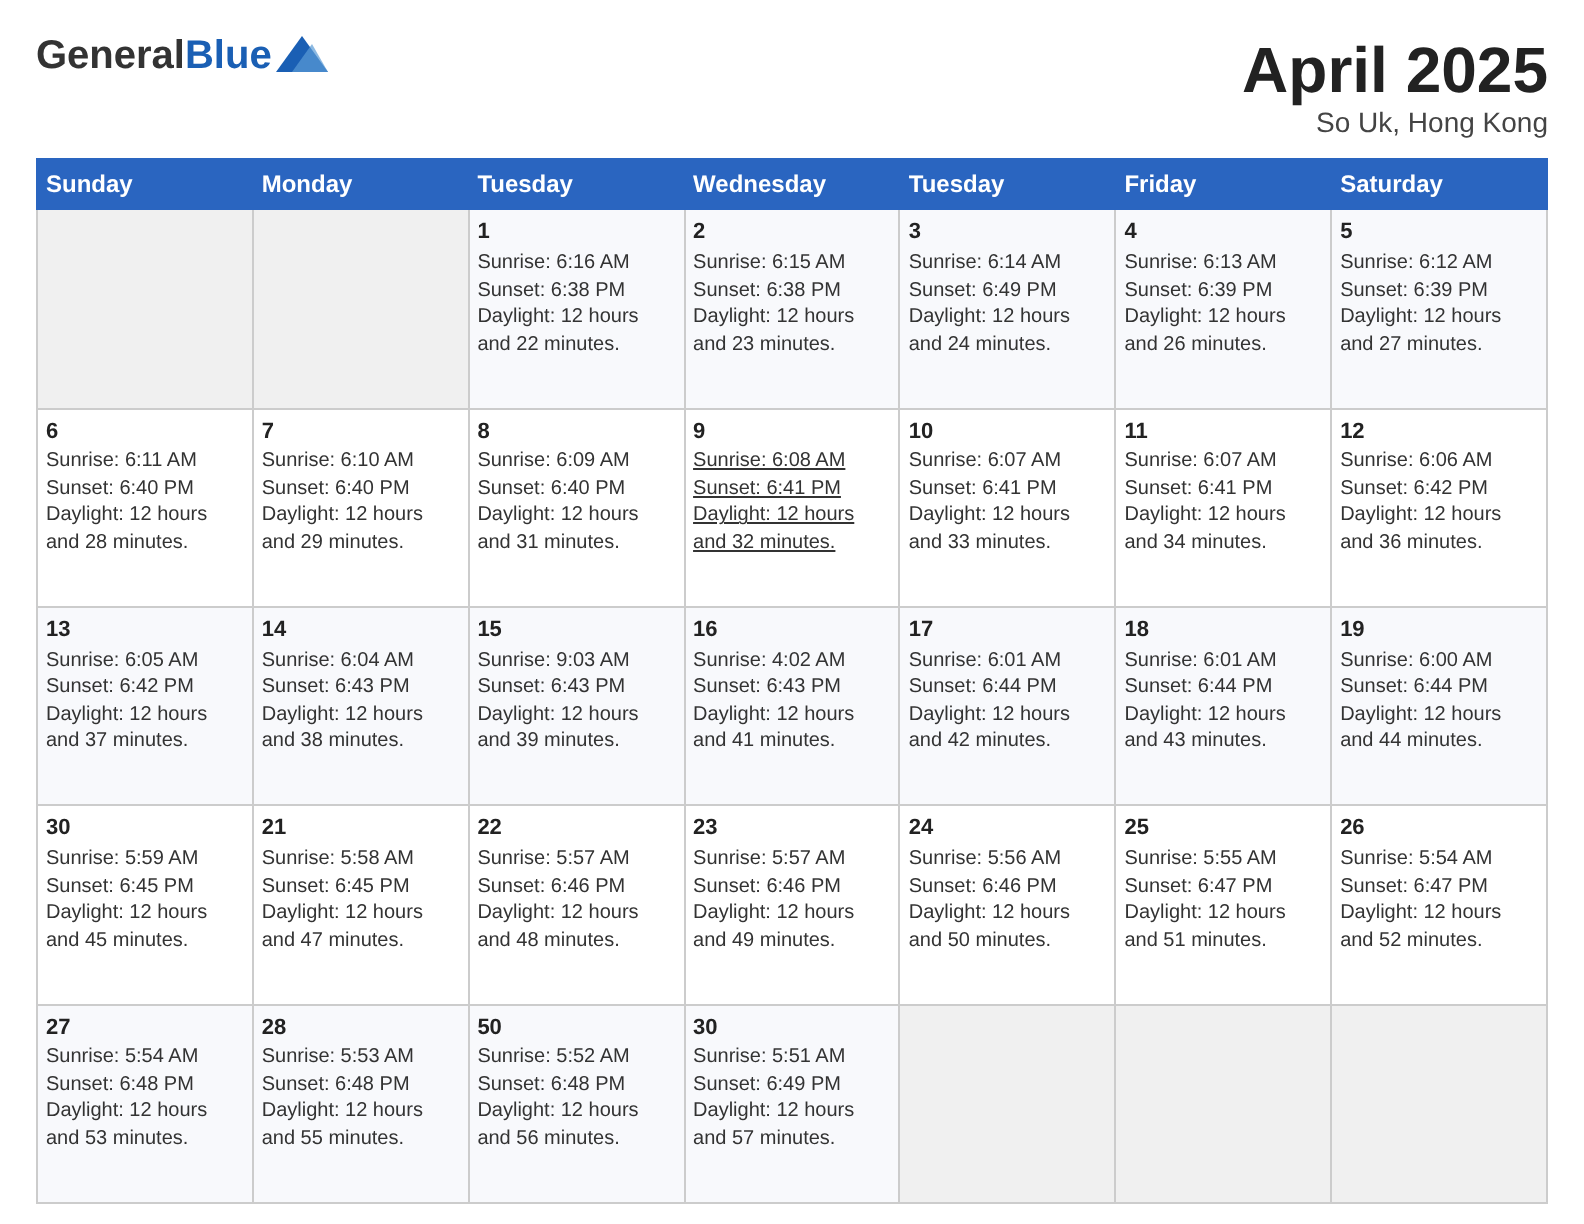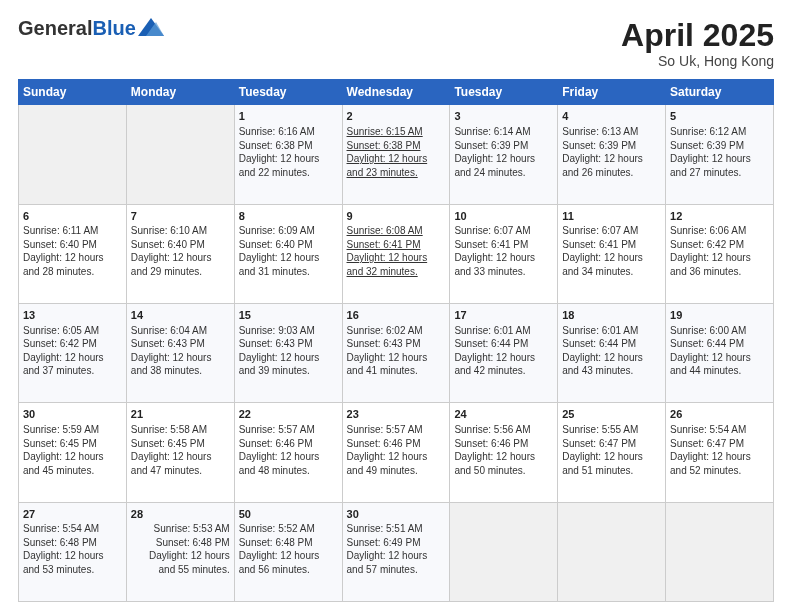--- a/index.html
+++ b/index.html
@@ -125,28 +125,28 @@
           <td class="empty-cell"></td>
           <td class="empty-cell"></td>
           <td>
             <span class="day-num">1</span>
             <div class="day-info" style="white-space: pre-line;">Sunrise: 6:16 AM
 Sunset: 6:38 PM
 Daylight: 12 hours and 22 minutes.</div>
           </td>
           <td>
             <span class="day-num">2</span>
-            <div class="day-info" style="white-space: pre-line; text-decoration: underline;">Sunrise: 6:15 AM
+            <div class="day-info" style="white-space: pre-line;">Sunrise: 6:15 AM
 Sunset: 6:38 PM
 Daylight: 12 hours and 23 minutes.</div>
           </td>
           <td>
             <span class="day-num">3</span>
             <div class="day-info" style="white-space: pre-line;">Sunrise: 6:14 AM
-Sunset: 6:39 PM
+Sunset: 6:49 PM
 Daylight: 12 hours and 24 minutes.</div>
           </td>
           <td>
             <span class="day-num">4</span>
             <div class="day-info" style="white-space: pre-line;">Sunrise: 6:13 AM
 Sunset: 6:39 PM
 Daylight: 12 hours and 26 minutes.</div>
           </td>
           <td>
             <span class="day-num">5</span>
@@ -213,21 +213,21 @@
 Daylight: 12 hours and 38 minutes.</div>
           </td>
           <td>
             <span class="day-num">15</span>
             <div class="day-info" style="white-space: pre-line;">Sunrise: 9:03 AM
 Sunset: 6:43 PM
 Daylight: 12 hours and 39 minutes.</div>
           </td>
           <td>
             <span class="day-num">16</span>
-            <div class="day-info" style="white-space: pre-line;">Sunrise: 6:02 AM
+            <div class="day-info" style="white-space: pre-line;">Sunrise: 4:02 AM
 Sunset: 6:43 PM
 Daylight: 12 hours and 41 minutes.</div>
           </td>
           <td>
             <span class="day-num">17</span>
             <div class="day-info" style="white-space: pre-line;">Sunrise: 6:01 AM
 Sunset: 6:44 PM
 Daylight: 12 hours and 42 minutes.</div>
           </td>
           <td>
@@ -289,21 +289,21 @@
         </tr>
         <tr>
           <td>
             <span class="day-num">27</span>
             <div class="day-info" style="white-space: pre-line;">Sunrise: 5:54 AM
 Sunset: 6:48 PM
 Daylight: 12 hours and 53 minutes.</div>
           </td>
           <td>
             <span class="day-num">28</span>
-            <div class="day-info" style="white-space: pre-line; text-align: right;">Sunrise: 5:53 AM
+            <div class="day-info" style="white-space: pre-line;">Sunrise: 5:53 AM
 Sunset: 6:48 PM
 Daylight: 12 hours and 55 minutes.</div>
           </td>
           <td>
             <span class="day-num">50</span>
             <div class="day-info" style="white-space: pre-line;">Sunrise: 5:52 AM
 Sunset: 6:48 PM
 Daylight: 12 hours and 56 minutes.</div>
           </td>
           <td>

